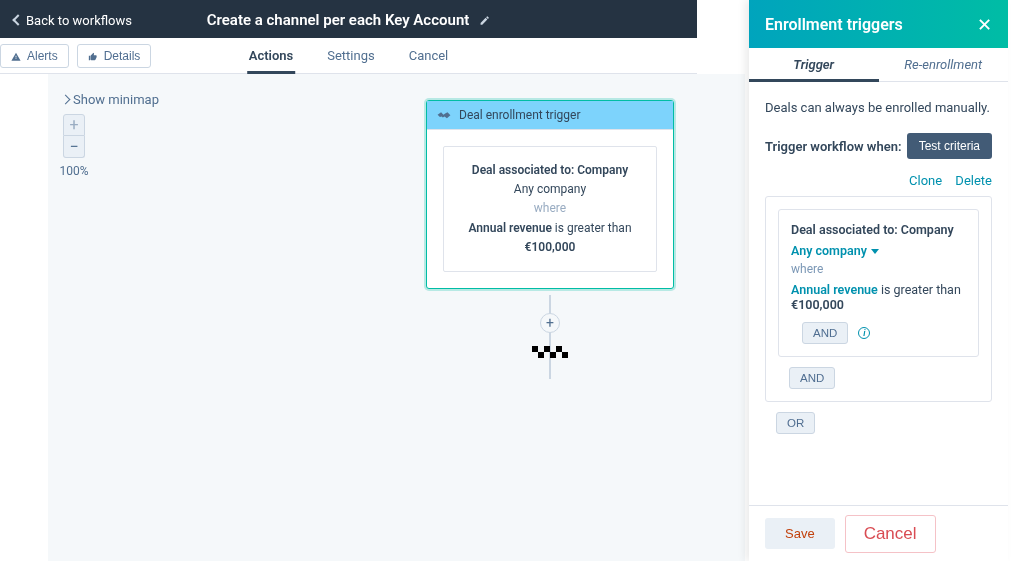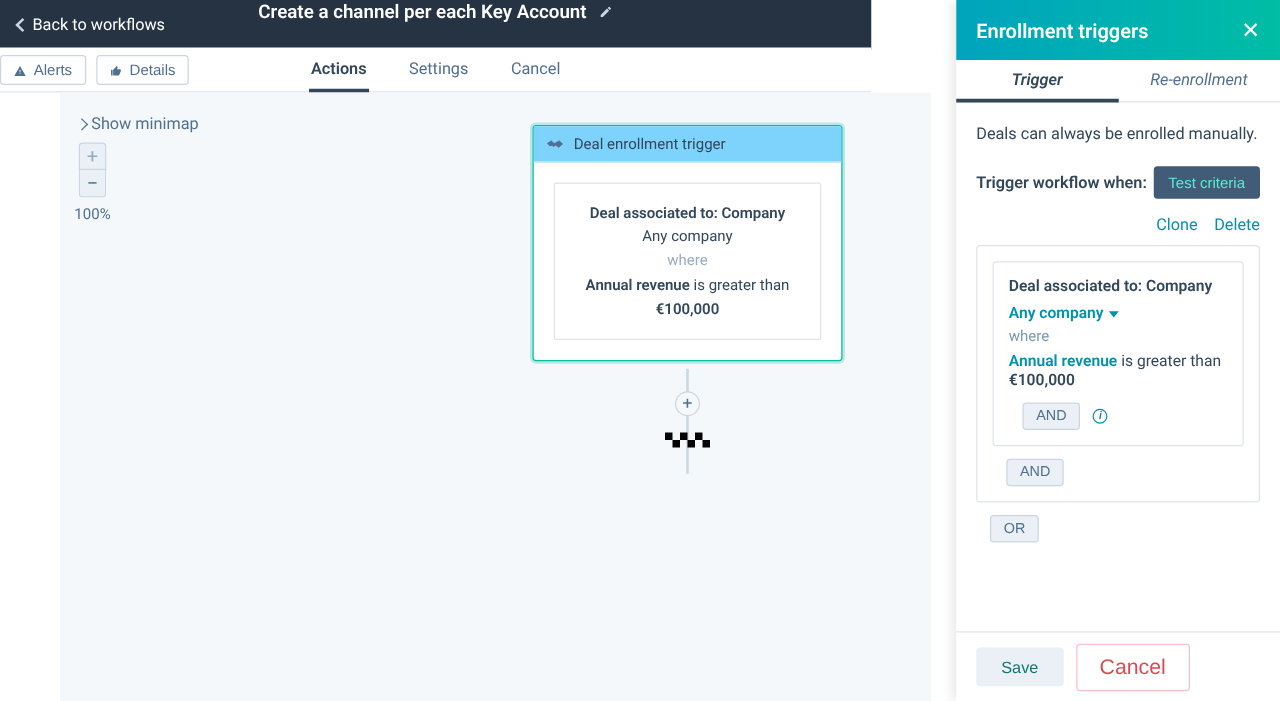--- a/index.html
+++ b/index.html
@@ -1,19 +1,19 @@
 <!DOCTYPE html>
 <html><head>
 <meta charset="utf-8">
 <style>
   * { box-sizing: border-box; margin: 0; padding: 0; }
   html, body { width: 1024px; height: 561px; font-family: -apple-system, BlinkMacSystemFont, "Segoe UI", Roboto, Helvetica, Arial, sans-serif; font-size: 13px; color: #33475b; overflow: hidden; background: #fff; }
 
   
-  .top-header { position: absolute; left: 0; top: 0; width: 697px; height: 40px; background: #253342; color: #fff; display: flex; }
+  .top-header { position: absolute; left: 0; top: 0; width: 697px; height: 40px; background: #253342; color: #fff; display: flex; align-items: center; }
   .back-link { display: flex; align-items: center; gap: 4px; padding-left: 14px; font-size: 13px; cursor: pointer; }
   .chevron-left { width: 8px; height: 8px; border-left: 2px solid #cbd6e2; border-bottom: 2px solid #cbd6e2; transform: rotate(45deg); }
   .title-wrap { position: absolute; left: 50%; transform: translateX(-50%); display: flex; align-items: center; gap: 10px; font-weight: 600; font-size: 15px; }
   .pencil { width: 11px; height: 11px; }
   .pencil svg { display:block; }
 
   
   .sub-header { position: absolute; left: 0; top: 38px; width: 697px; height: 36px; background: #fff; border-bottom: 1px solid #dfe3eb; display: flex; align-items: center; }
   .btn-outline { background: #fff; border: 1px solid #cbd6e2; border-radius: 3px; padding: 4px 10px; font-size: 12px; color: #506e91; display: inline-flex; align-items: center; gap: 6px; cursor: pointer; }
   .btn-group { display: flex; gap: 8px; padding-left: 0; }
@@ -43,35 +43,35 @@
   .node-inner { border:1px solid #dfe3eb; border-radius:2px; padding:14px 8px; text-align:center; font-size:12px; color:#33475b; line-height:1.6; }
   .muted { color:#99acc2; }
   .bold { font-weight:600; }
 
   .connector { position:absolute; left:501px; top:221px; width:2px; height:84px; background:#cbd6e2; }
   .plus-circle { position:absolute; left:492px; top:239px; width:20px; height:20px; border-radius:50%; border:1px solid #cbd6e2; background:#f5f8fa; display:flex; align-items:center; justify-content:center; color:#516f90; font-size:14px; cursor:pointer; z-index:2; }
   .checker { position:absolute; left:484px; top:272px; width:36px; height:12px; }
   .checker span { position:absolute; width:6px; height:6px; background:#000; }
 
   
-  .drawer { position:absolute; right:0; top:0; width:259px; height:561px; background:#fff; box-shadow:-4px 0 8px rgba(0,0,0,0.08); display:flex; flex-direction:column; }
+  .drawer { position:absolute; right:16px; top:0; width:259px; height:561px; background:#fff; box-shadow:-4px 0 8px rgba(0,0,0,0.08); display:flex; flex-direction:column; }
   .drawer-head { height:48px; background:linear-gradient(90deg,#00a4bd 0%, #00bda5 100%); color:#fff; display:flex; align-items:center; justify-content:space-between; padding:0 16px; }
   .drawer-title { font-size:16px; font-weight:600; }
   .close-x { cursor:pointer; font-size:18px; }
 
   .drawer-tabs { display:flex; height:34px; border-bottom:1px solid #dfe3eb; }
   .drawer-tab { flex:1; display:flex; align-items:center; justify-content:center; font-size:13px; color:#516f90; cursor:pointer; position:relative;font-style:italic; }
   .drawer-tab.active { color:#33475b; font-weight:600; }
   .drawer-tab.active::after { content:''; position:absolute; left:0; right:0; bottom:-1px; height:3px; background:#33475b; }
 
   .drawer-body { flex:1; padding:18px 16px 0 16px; position:relative; }
   .note { font-size:13px; color:#33475b; margin-bottom:18px; }
   .trigger-row { display:flex; align-items:center; justify-content:space-between; margin-bottom:14px; }
   .trigger-label { font-size:13px; font-weight:600; }
-  .btn-dark { background:#425b76; color:#5eead4; border:none; border-radius:3px; padding:6px 12px; font-size:12px; cursor:pointer; }
+  .btn-dark { background:#425b76; color:#ffffff; border:none; border-radius:3px; padding:6px 12px; font-size:12px; cursor:pointer; }
 
   .action-links { text-align:right; margin-bottom:8px; }
   .link { color:#0091ae; font-size:13px; cursor:pointer; }
   .link + .link { margin-left:10px; }
 
   .card-outer { border:1px solid #dfe3eb; border-radius:3px; padding:12px; font-size:12.5px; }
   .card-inner { border:1px solid #dfe3eb; border-radius:3px; padding:12px; margin-bottom:10px; }
   .criteria-title { font-weight:600; margin-bottom:6px; }
   .dropdown-link { color:#0091ae; font-weight:600; display:inline-flex; align-items:center; gap:4px; cursor:pointer; margin-bottom:4px; }
   .caret-down { width:0; height:0; border-left:4px solid transparent; border-right:4px solid transparent; border-top:5px solid #0091ae; margin-top:2px; }
@@ -79,21 +79,21 @@
   .cond-line { font-size:12.5px; }
   .accent { color:#0091ae; font-weight:600; }
   .cond-line .bold { color:#33475b; }
 
   .mini-btn { border:1px solid #cbd6e2; background:#eaf0f6; border-radius:3px; padding:4px 10px; font-size:11.5px; color:#506e91; cursor:pointer;margin-left:11px; }
   .and-row { margin-top:10px; display:flex; align-items:center; gap:10px; }
   .info-ico { width:12px; height:12px; border-radius:50%; border:1.5px solid #0091ae; display:inline-flex; align-items:center; justify-content:center; font-size:9px; color:#0091ae; font-style:italic; font-weight:600; }
   .or-btn { margin-top:10px; }
 
   .drawer-foot { height:56px; border-top:1px solid #dfe3eb; display:flex; align-items:center; gap:10px; padding:0 16px; }
-  .btn-disabled { background:#eaf0f6; color:#0f766e; border:none; border-radius:3px; padding:8px 20px; font-size:13px; cursor:default; }
+  .btn-disabled { background:#eaf0f6; color:#c2410c; border:none; border-radius:3px; padding:8px 20px; font-size:13px; cursor:default; }
   .btn-cancel { background:#fff; color:#d94c53; border:1px solid #f5c2c7; border-radius:3px; padding:8px 18px; font-size:17px; cursor:pointer; }
 </style>
 </head>
 <body>
 
 <div class="top-header">
   <div class="back-link">
     <span class="chevron-left"></span>
     <span>Back to workflows</span>
   </div>

